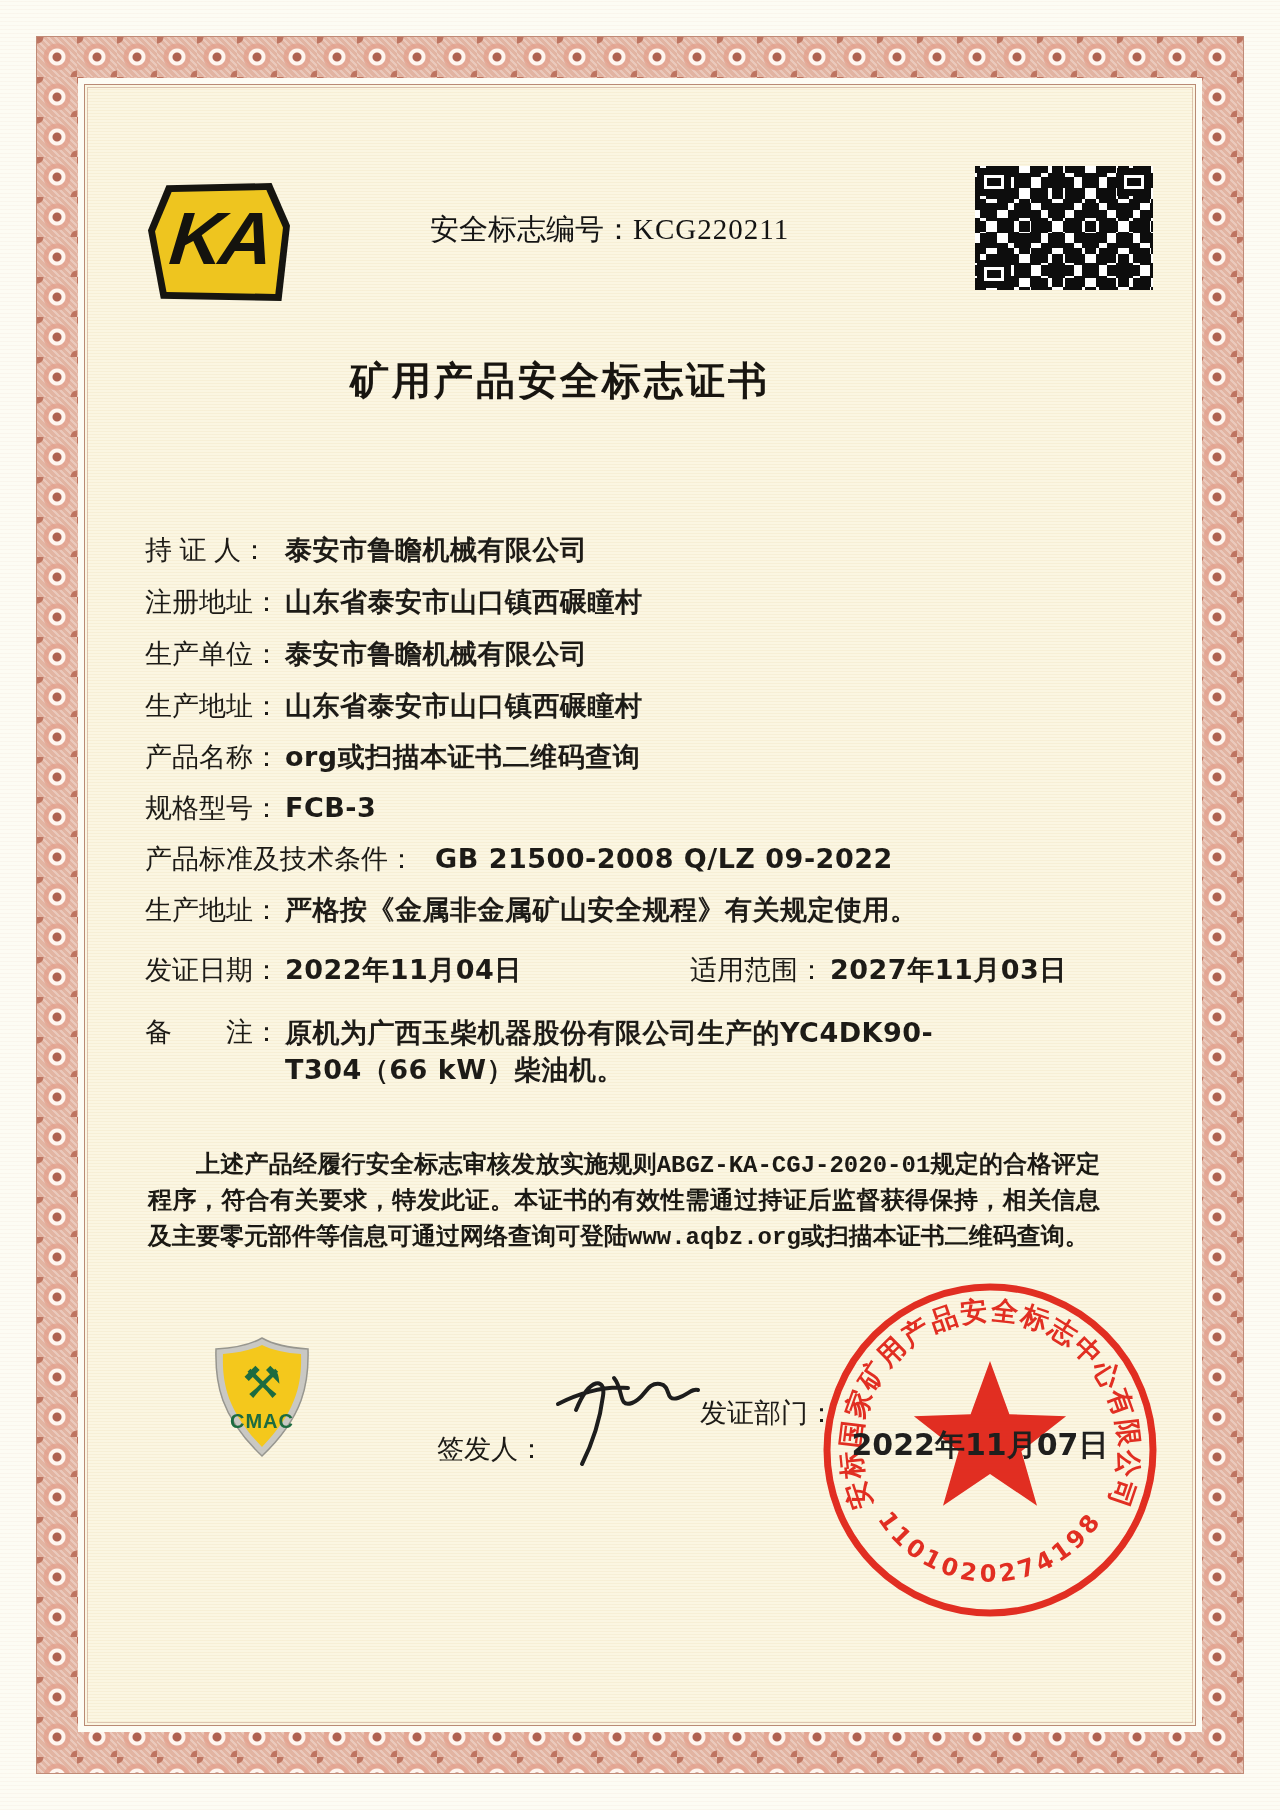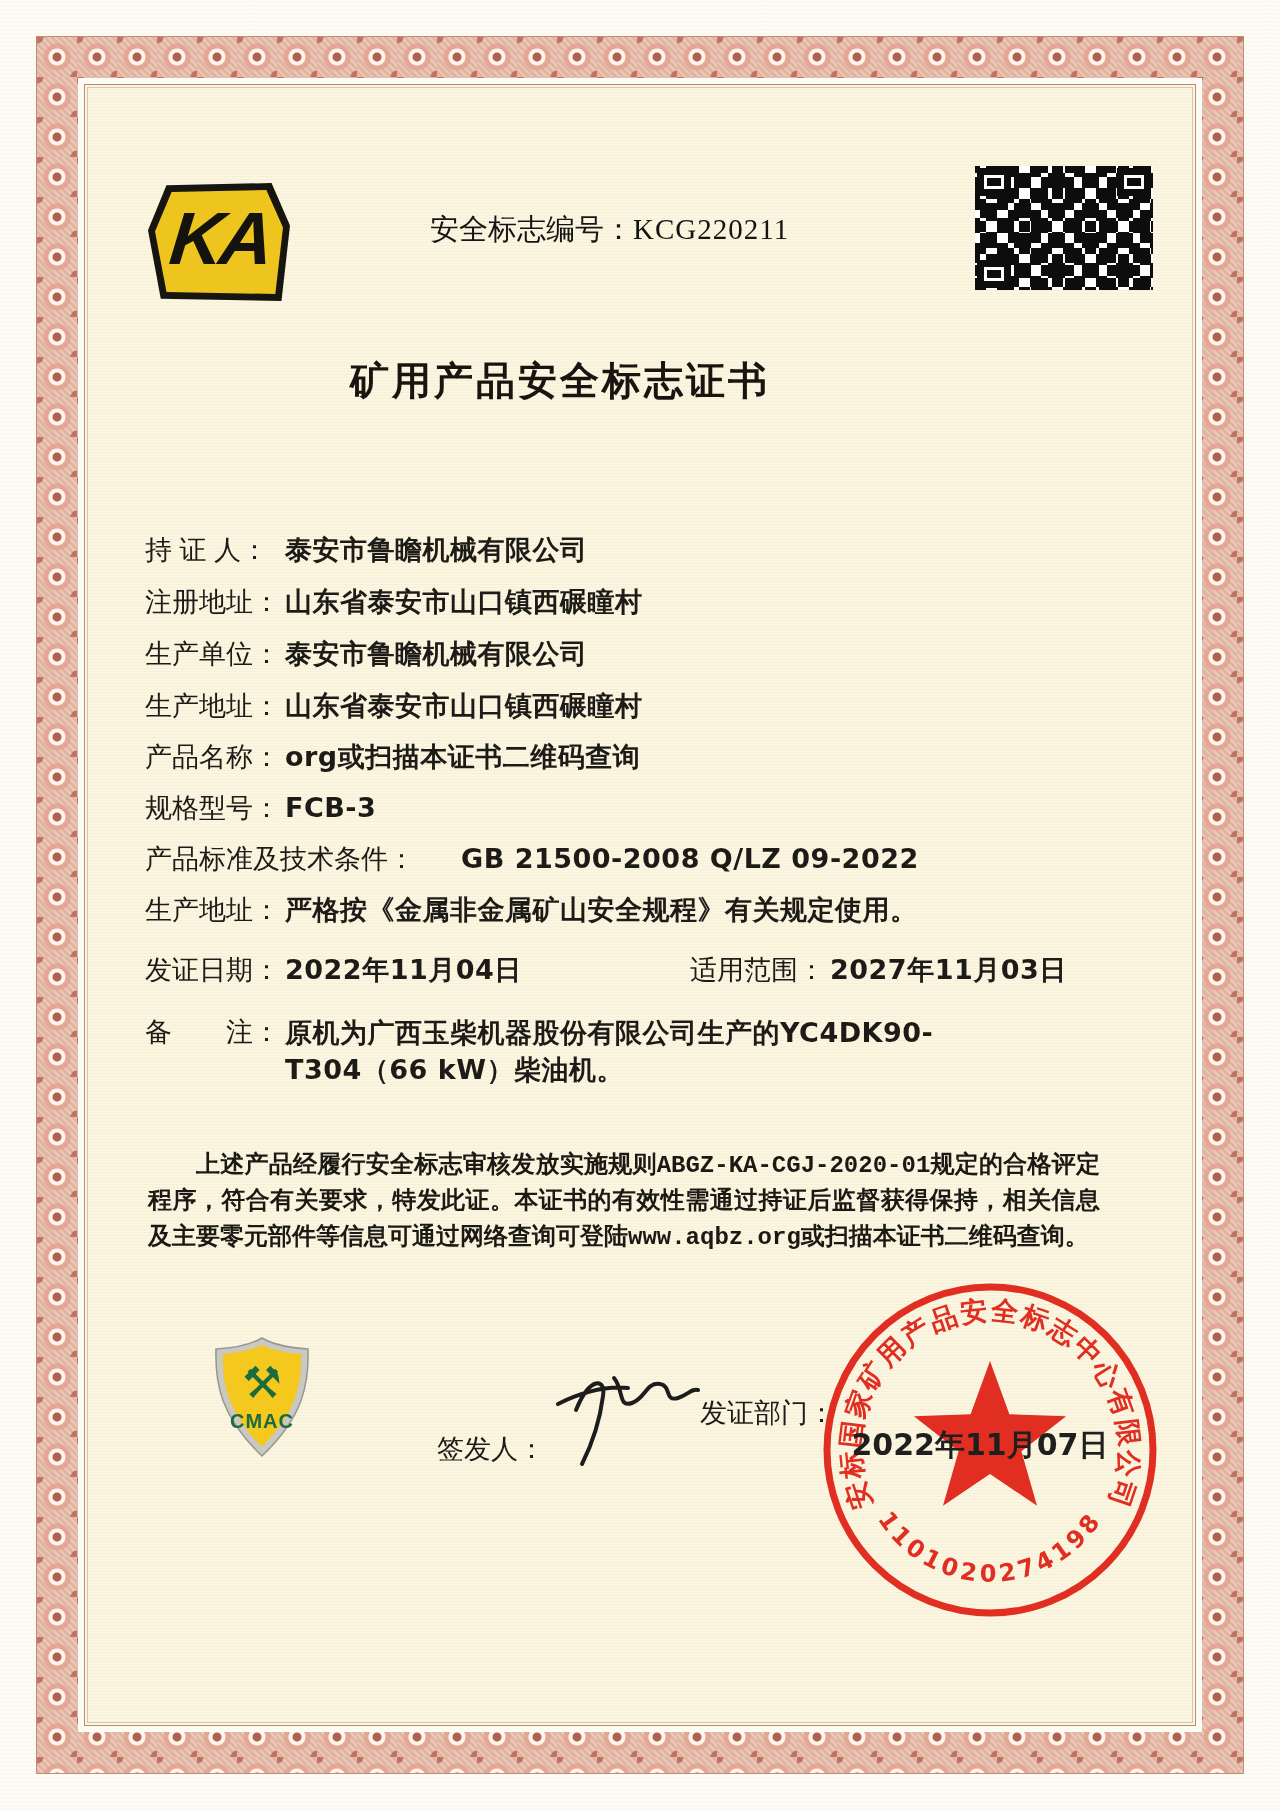--- a/index.html
+++ b/index.html
@@ -50,21 +50,21 @@
     background-size:22px 22px, 34px 30px;background-position:0 0, 5px 7px;}
   .qr .finder{position:absolute;width:34px;height:28px;background:#fff;border:7px solid #0d0d0d;box-sizing:border-box;}
   .qr .finder::after{content:"";position:absolute;inset:3px;background:#0d0d0d;}
   .qr .f1{left:2px;top:2px;} .qr .f2{right:2px;top:2px;} .qr .f3{left:2px;bottom:2px;}
   
   .title{position:absolute;left:100px;top:354px;width:920px;text-align:center;
     font-size:39px;font-weight:900;color:#181510;letter-spacing:3px;white-space:nowrap;}
   
   .row{position:absolute;left:145px;font-size:27px;color:#1d1b17;white-space:nowrap;height:36px;}
   .row .lbl{display:inline-block;min-width:140px;font-family:"Liberation Sans","DejaVu Sans",sans-serif;font-weight:500;}
-  .row .lbl.wide{min-width:0;margin-right:46px;}
+  .row .lbl.wide{min-width:0;margin-right:20px;}
   .row .val{font-weight:bold;font-family:"DejaVu Sans","Liberation Sans",sans-serif;letter-spacing:.5px;}
   .pair2{position:absolute;left:545px;top:0;}
   .remark-val{display:inline-block;width:688px;white-space:normal;vertical-align:top;line-height:37px;}
   
   .statement{position:absolute;left:148px;top:1148px;width:952px;
     font-size:24px;font-weight:bold;color:#1b1914;line-height:36px;
     text-indent:2em;text-align:justify;font-family:Liberation Mono, monospace;}
   
   .cmac{position:absolute;left:212px;top:1336px;width:100px;height:124px;}
   .sign-label{position:absolute;left:437px;top:1395px;font-size:27px;color:#1d1b17;

